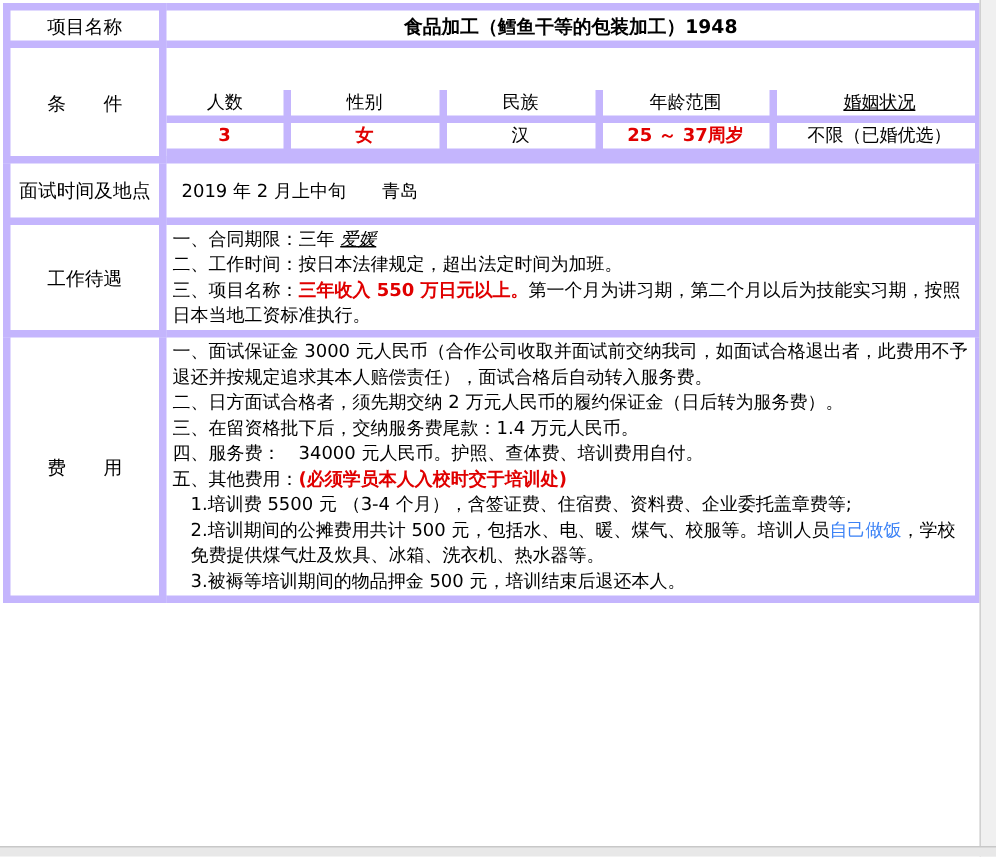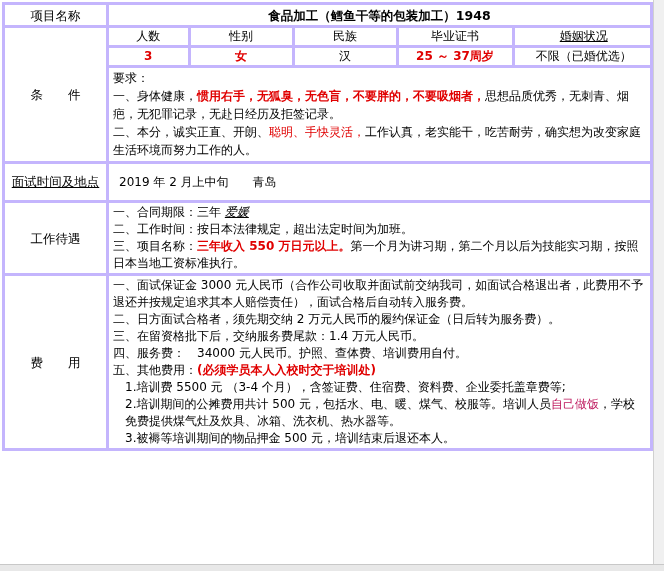--- a/index.html
+++ b/index.html
@@ -6,26 +6,26 @@
   body {
     width:664px; height:571px; overflow:hidden; background:#ffffff;
     font-family:"DejaVu Sans","Liberation Sans",sans-serif;
     font-size:12px; color:#000; position:relative;
   }
   table.doc {
     position:absolute; left:2px; top:2px; width:648px;
     border-collapse:collapse; table-layout:fixed;
   }
   table.doc td {
-    border:3px solid #c4b5fd; padding:0 4px; vertical-align:middle;
+    border:5px solid #c4b5fd; padding:0 4px; vertical-align:middle;
     line-height:17px;
   }
   .lbl { text-align:center; font-size:12.5px; }
   .title { text-align:center; font-weight:bold; font-size:12.5px; height:20px;margin-top:44px; }
-  .inner { width:100%; border-collapse:collapse; table-layout:fixed; }
+  .inner { width:100%; border-collapse:collapse; table-layout:fixed;margin-top:28px; }
   .inner td { border:1px solid #000; text-align:center; height:16px; line-height:16px; padding:0; }
   .red { color:#e00000; font-weight:bold; }
   .redb { color:#e00000; font-weight:bold; }
   .bold { font-weight:bold; }
   .txt { font-size:12px; line-height:18px; }
   .indent { padding-left:12px; }
   .u { text-decoration:underline;font-style:italic; }
   .right-edge {
     position:absolute; right:0; top:0; width:10px; height:571px; background:#f0f0f0;
     border-left:1px solid #d0d0d0;
@@ -59,42 +59,37 @@
               <col style="width:104px">
               <col style="width:104px">
               <col style="width:116px">
               <col style="width:140px">
         </colgroup>
         <tbody>
               <tr>
           <td style="border-top:none;border-left:none;">人数</td>
           <td style="border-top:none;">性别</td>
           <td style="border-top:none;">民族</td>
-          <td style="border-top:none;">毕业证书</td>
+          <td style="border-top:none;">年龄范围</td>
           <td style="border-top:none;border-right:none;text-decoration:underline;">婚姻状况</td>
         </tr>
         <tr>
           <td class="red" style="border-left:none;">3</td>
           <td class="red">女</td>
           <td>汉</td>
           <td class="red">25 ～ 37周岁</td>
           <td style="border-right:none;">不限（已婚优选）</td>
         </tr>
       </tbody>
           </table>
-      <div class="txt" style="padding:1px 4px 2px 4px;">
-        <div>要求：</div>
-        <div><span>一、身体健康，</span><span class="redb">惯用右手，无狐臭，无色盲，不要胖的，不要吸烟者，</span><span>思想品质优秀，无刺青、烟疤，无犯罪记录，无赴日经历及拒签记录。</span></div>
-        <div><span>二、本分，诚实正直、开朗、</span><span style="color:#e00000">聪明、手快灵活，</span><span>工作认真，老实能干，吃苦耐劳，确实想为改变家庭生活环境而努力工作的人。</span></div>
-      </div>
     </td>
   </tr>
 
   <tr>
-    <td class="lbl" style="height:36px;line-height:16px;text-decoration:underline;">面试时间及地点</td>
+    <td class="lbl" style="height:36px;line-height:16px;">面试时间及地点</td>
     <td style="padding-left:10px;margin-left:15px;">2019 年 2 月上中旬　　青岛</td>
   </tr>
 
   <tr>
     <td class="lbl">工作待遇</td>
     <td class="txt" style="padding:1px 4px;">
       <div><span>一、合同期限：三年 </span><span class="u">爱媛</span></div>
       <div>二、工作时间：按日本法律规定，超出法定时间为加班。</div>
       <div><span>三、项目名称：</span><span class="redb">三年收入 550 万日元以上。</span><span>第一个月为讲习期，第二个月以后为技能实习期，按照日本当地工资标准执行。</span></div>
     </td>
@@ -102,21 +97,21 @@
 
   <tr>
     <td class="lbl">费　　用</td>
     <td class="txt" style="padding:1px 4px;margin-left:19px;">
       <div>一、面试保证金 3000 元人民币（合作公司收取并面试前交纳我司，如面试合格退出者，此费用不予退还并按规定追求其本人赔偿责任），面试合格后自动转入服务费。</div>
       <div>二、日方面试合格者，须先期交纳 2 万元人民币的履约保证金（日后转为服务费）。</div>
       <div>三、在留资格批下后，交纳服务费尾款：1.4 万元人民币。</div>
       <div>四、服务费：　34000 元人民币。护照、查体费、培训费用自付。</div>
       <div><span>五、其他费用：</span><span class="redb">(必须学员本人入校时交于培训处)</span></div>
       <div class="indent">1.培训费 5500 元 （3-4 个月），含签证费、住宿费、资料费、企业委托盖章费等;</div>
-      <div class="indent"><span>2.培训期间的公摊费用共计 500 元，包括水、电、暖、煤气、校服等。培训人员</span><span style="color:#be185d">自己做饭</span><span>，学校免费提供煤气灶及炊具、冰箱、洗衣机、热水器等。</span></div>
+      <div class="indent"><span>2.培训期间的公摊费用共计 500 元，包括水、电、暖、煤气、校服等。培训人员</span><span style="color:#3b82f6">自己做饭</span><span>，学校免费提供煤气灶及炊具、冰箱、洗衣机、热水器等。</span></div>
       <div class="indent">3.被褥等培训期间的物品押金 500 元，培训结束后退还本人。</div>
     </td>
   </tr>
 
 </tbody>
   </table>
 
 <div class="right-edge"></div>
 <div class="bottom-bar"></div>
 

